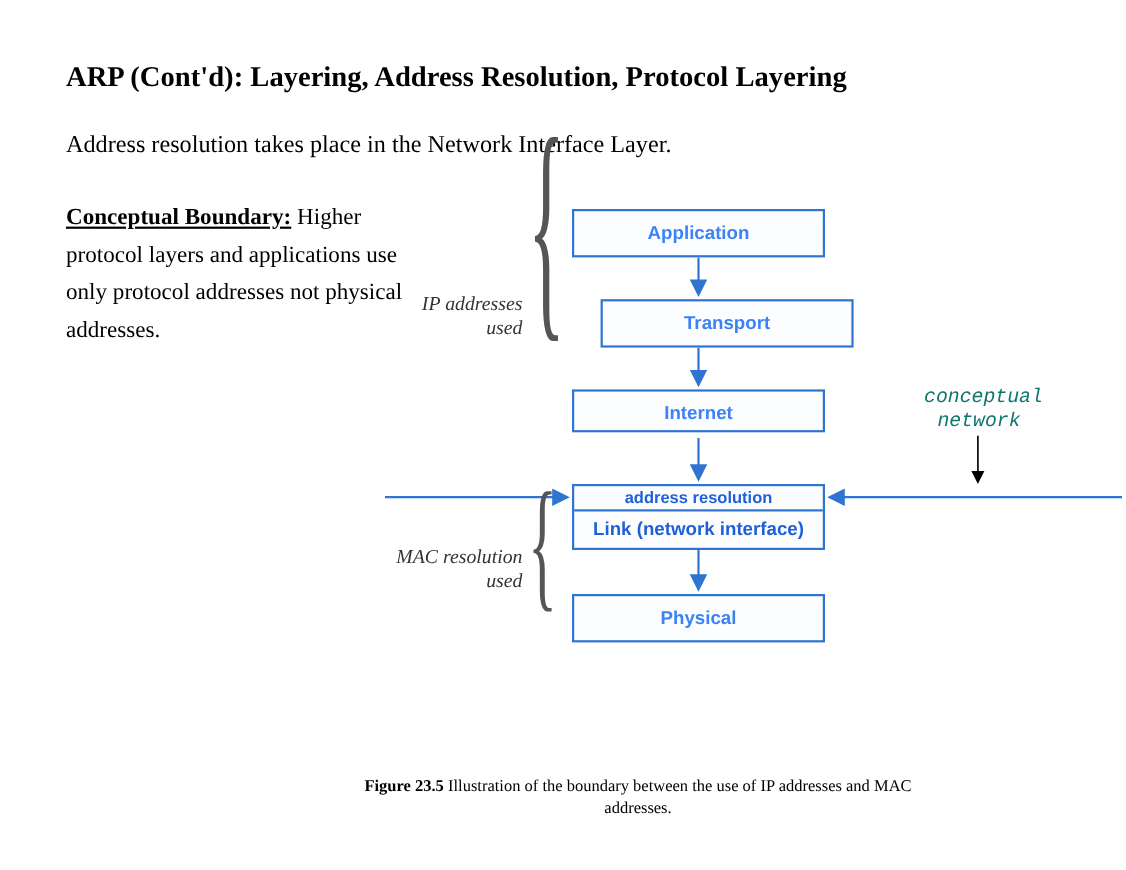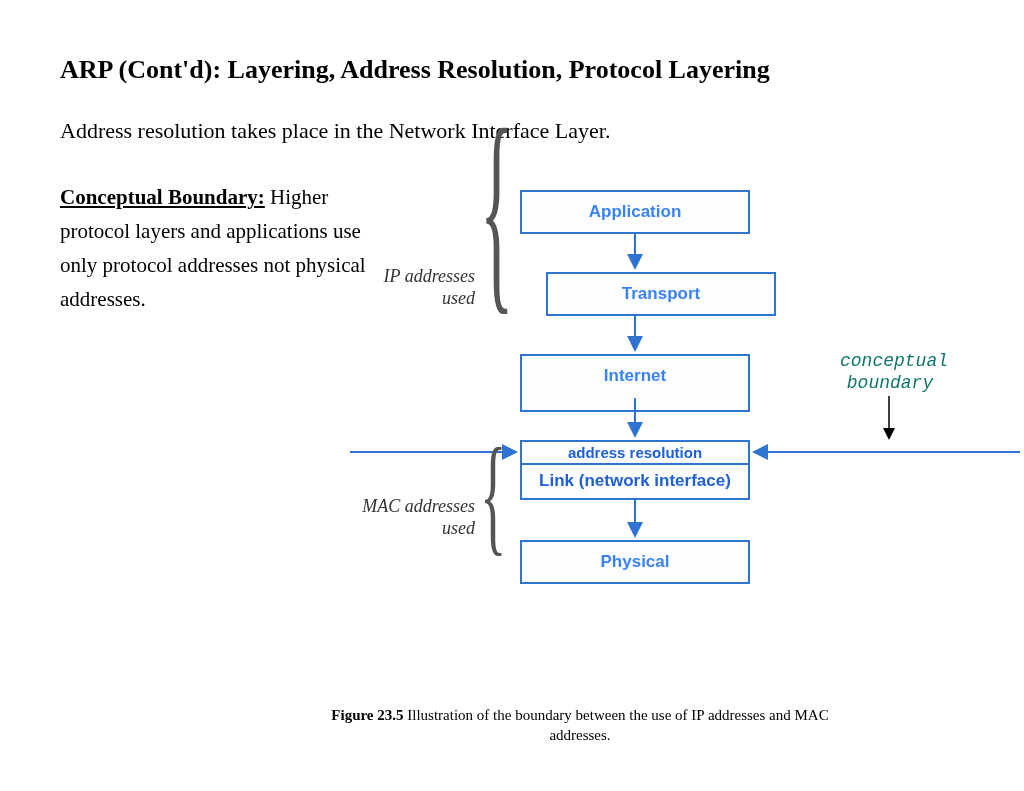--- a/index.html
+++ b/index.html
@@ -133,21 +133,21 @@
   <div class="diagram">
 
     <div class="layer-box" style="left:150px; top:10px; width:230px; height:44px; padding-top:10px;">
       <span class="label">Application</span>
     </div>
 
     <div class="layer-box" style="left:150px; top:92px; width:230px; height:44px; padding-top:10px;margin-left:26px;">
       <span class="label">Transport</span>
     </div>
 
-    <div class="layer-box" style="left:150px; top:174px; width:230px; height:58px; padding-top:10px;">
+    <div class="layer-box" style="left:150px; top:174px; width:230px; height:39px; padding-top:10px;">
       <span class="label">Internet</span>
     </div>
 
     <div class="layer-box" style="left:150px; top:360px; width:230px; height:44px; padding-top:10px;">
       <span class="label">Physical</span>
     </div>
 
     <div class="layer-box split" style="left:150px; top:260px; width:230px; height:60px;">
       <span class="top-label">address resolution</span>
       <span class="bottom-label">Link (network interface)</span>
@@ -178,28 +178,28 @@
       <line x1="268" y1="8" x2="8" y2="8" stroke="#2f74d0" stroke-width="2" marker-end="url(#ah1)"></line>
     </svg>
 
     <div class="ann-ip" style="left:-5px; top:85px; width:110px;text-align:right;">
       <span>IP addresses</span><br>
       <span>used</span>
     </div>
     <div class="brace" style="left:110px; top:-10px; font-size:70px; transform:scaleY(3.2);">{</div>
 
     <div class="ann-mac" style="left:-25px; top:315px; width:130px;">
-      <span>MAC addresses</span><br>
+      <span>MAC resolution</span><br>
       <span>used</span>
     </div>
     <div class="brace" style="left:110px; top:282px; font-size:55px; transform:scaleY(2.4);">{</div>
 
     <div class="ann-boundary" style="left:470px; top:170px; width:100px;">
       <span>conceptual</span><br>
-      <span>boundary</span>
+      <span>network</span>
     </div>
     <svg style="position:absolute; left:510px; top:216px; width:18px; height:48px;">
       <line x1="9" y1="0" x2="9" y2="38" stroke="#000" stroke-width="1.5" marker-end="url(#ahk)"></line>
       <defs>
           <marker id="ahk" markerWidth="8" markerHeight="8" refX="4" refY="4" orient="auto">
             <path d="M0,0 L8,4 L0,8 Z" fill="#000"></path>
           </marker>
         </defs>
     </svg>
 

